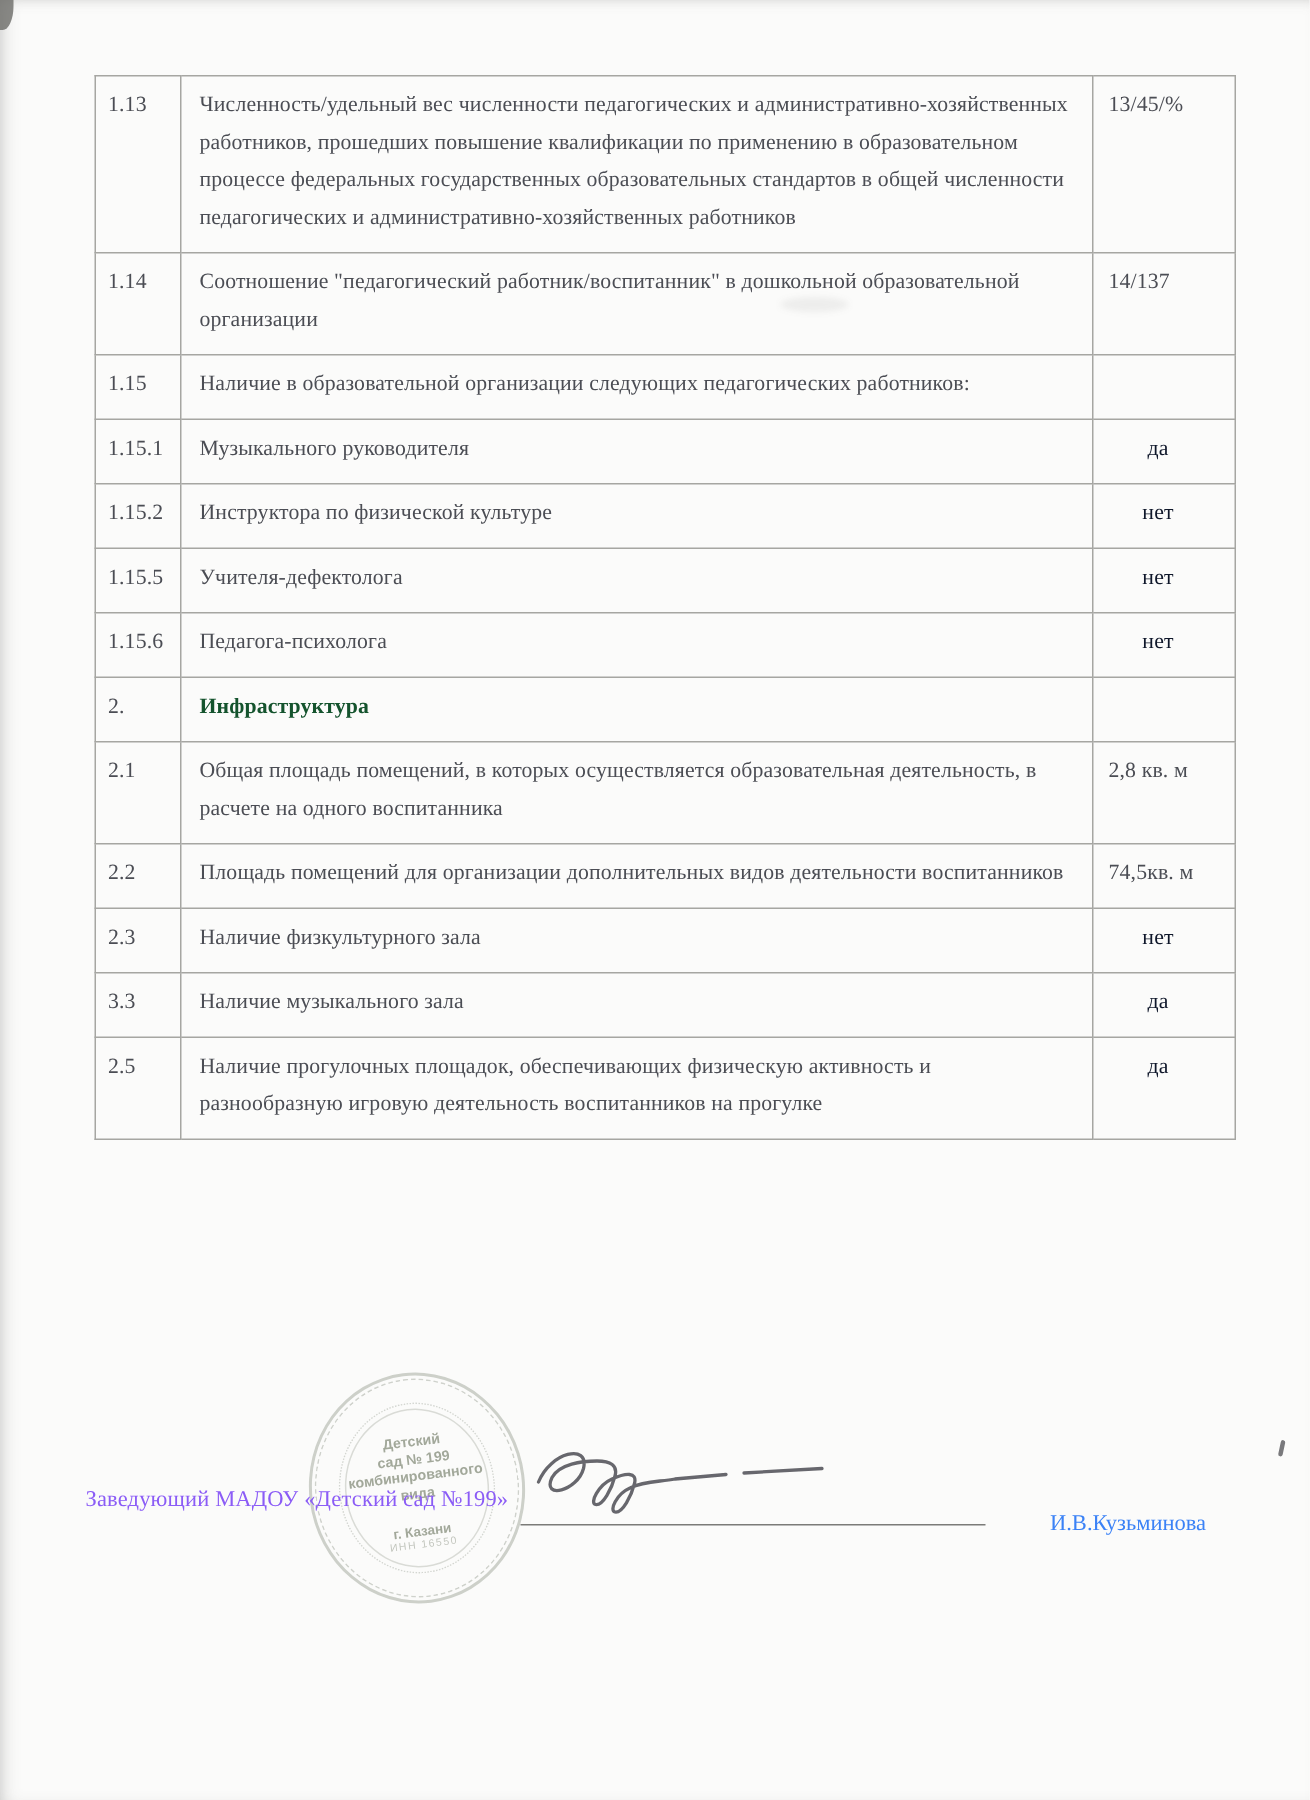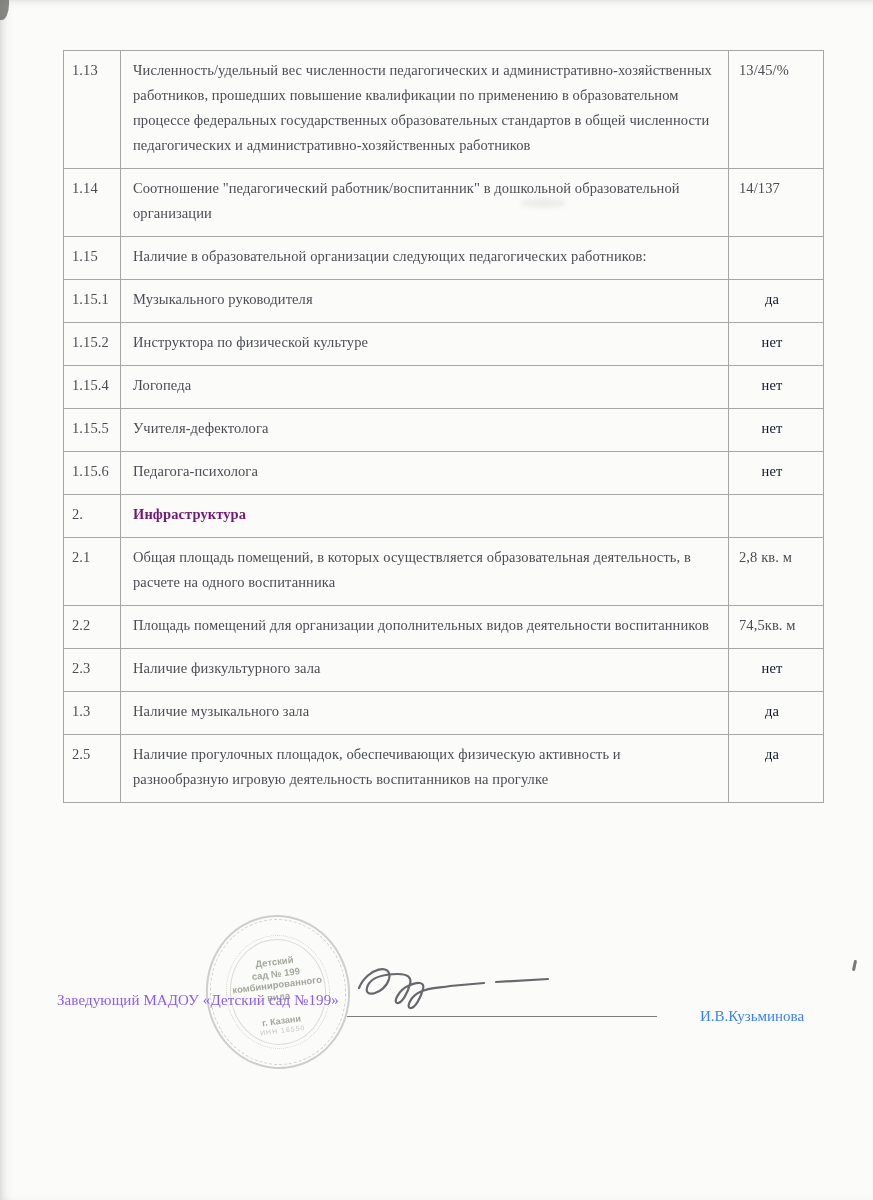--- a/index.html
+++ b/index.html
@@ -35,21 +35,21 @@
   table.report col.c-label{width:608px;}
   table.report col.c-val{width:95px;}
   table.report td{
     border:1px solid #a6a6a2;
     vertical-align:top;
     font-size:14.5px;line-height:25px;color:#4b4d54;
     letter-spacing:.1px;
   }
   td.num{padding:7px 2px 10px 8px;color:#5b5d63;}
   td.label{padding:7px 16px 10px 12px;}
-  td.label .bold{font-weight:bold;color:#701a75;}
+  td.label .bold{font-weight:bold;color:#14532d;}
   td.value{padding:7px 8px 10px 10px;color:#5f6168;}
   td.value.yn{text-align:center;color:#0f172a;padding-left:0;}
 
   
   .footer-line{
     position:absolute;left:0;top:992px;width:873px;height:40px;z-index:3;
   }
   .footer-title{
     position:absolute;left:57px;top:0;
     font-size:15px;color:#8b5cf6;letter-spacing:.1px;white-space:nowrap;
@@ -137,25 +137,20 @@
       <td class="value yn">да</td>
     </tr>
 
     <tr>
       <td class="num">1.15.2</td>
       <td class="label"><span class="label-text">Инструктора по физической культуре</span></td>
       <td class="value yn">нет</td>
     </tr>
 
 
-    <tr>
-      <td class="num">1.15.4</td>
-      <td class="label"><span class="label-text">Логопеда</span></td>
-      <td class="value yn">нет</td>
-    </tr>
 
     <tr>
       <td class="num">1.15.5</td>
       <td class="label"><span class="label-text">Учителя-дефектолога</span></td>
       <td class="value yn">нет</td>
     </tr>
 
     <tr>
       <td class="num">1.15.6</td>
       <td class="label"><span class="label-text">Педагога-психолога</span></td>
@@ -180,21 +175,21 @@
       <td class="value">74,5кв. м</td>
     </tr>
 
     <tr>
       <td class="num">2.3</td>
       <td class="label"><span class="label-text">Наличие физкультурного зала</span></td>
       <td class="value yn">нет</td>
     </tr>
 
     <tr>
-      <td class="num">1.3</td>
+      <td class="num">3.3</td>
       <td class="label"><span class="label-text">Наличие музыкального зала</span></td>
       <td class="value yn">да</td>
     </tr>
 
     <tr>
       <td class="num">2.5</td>
       <td class="label"><span class="label-text">Наличие прогулочных площадок, обеспечивающих физическую активность и разнообразную игровую деятельность воспитанников на прогулке</span></td>
       <td class="value yn">да</td>
     </tr>
   </tbody>

